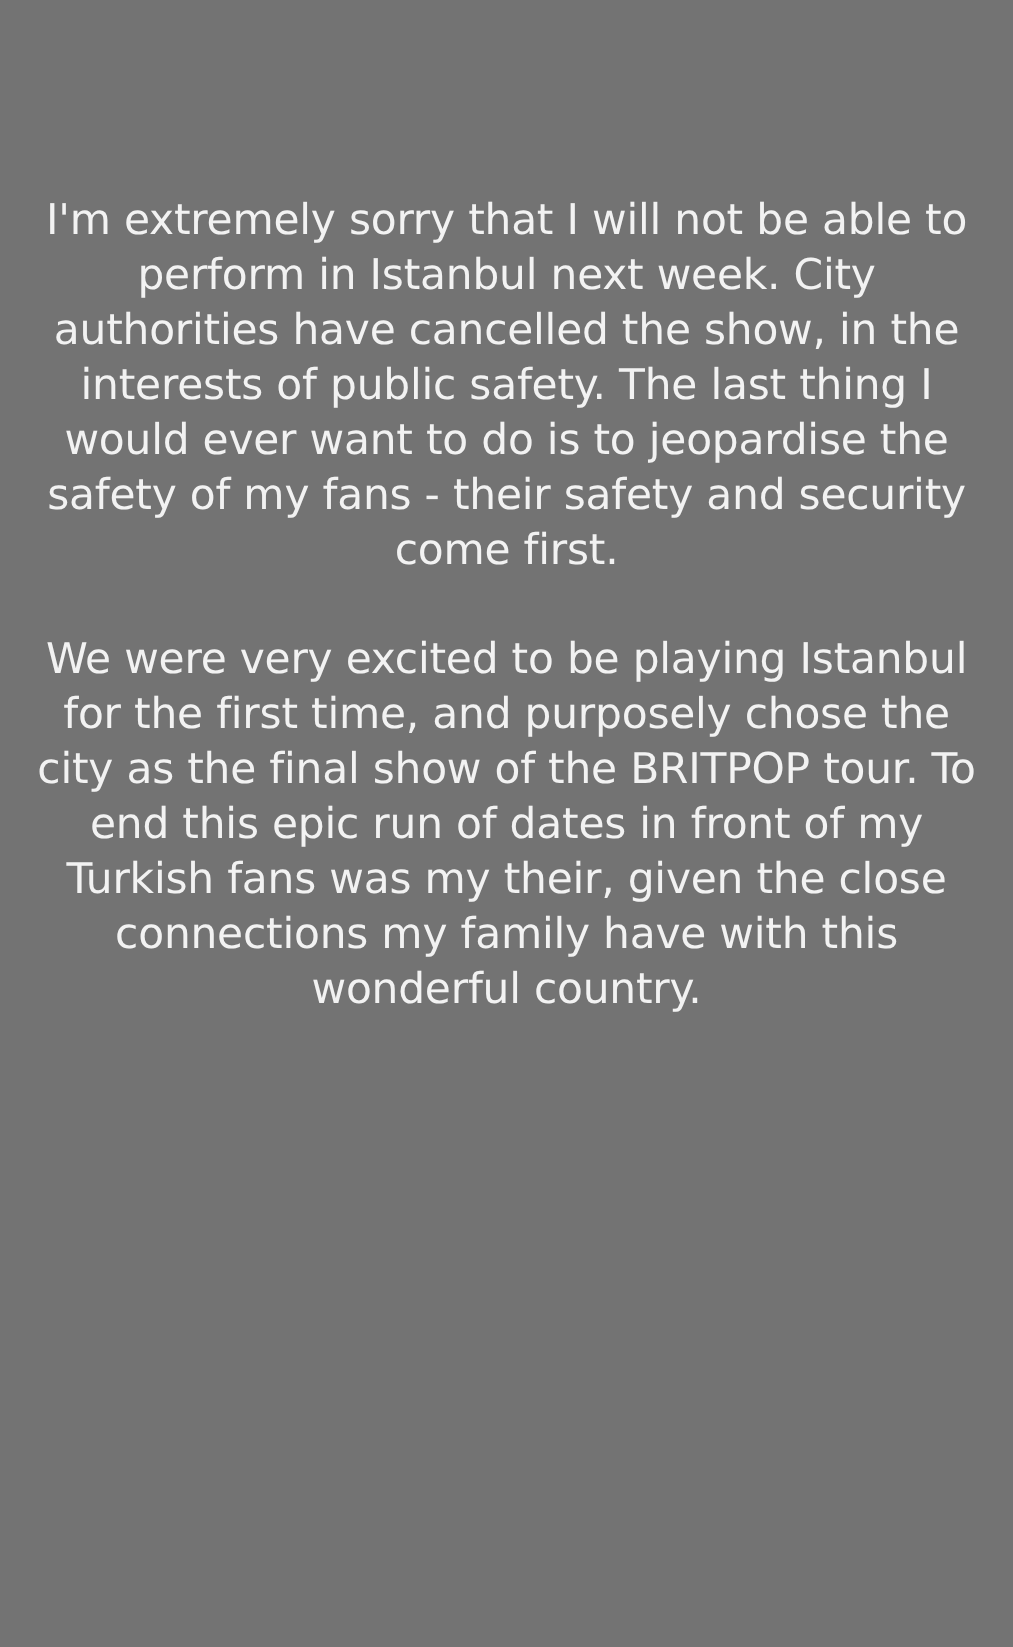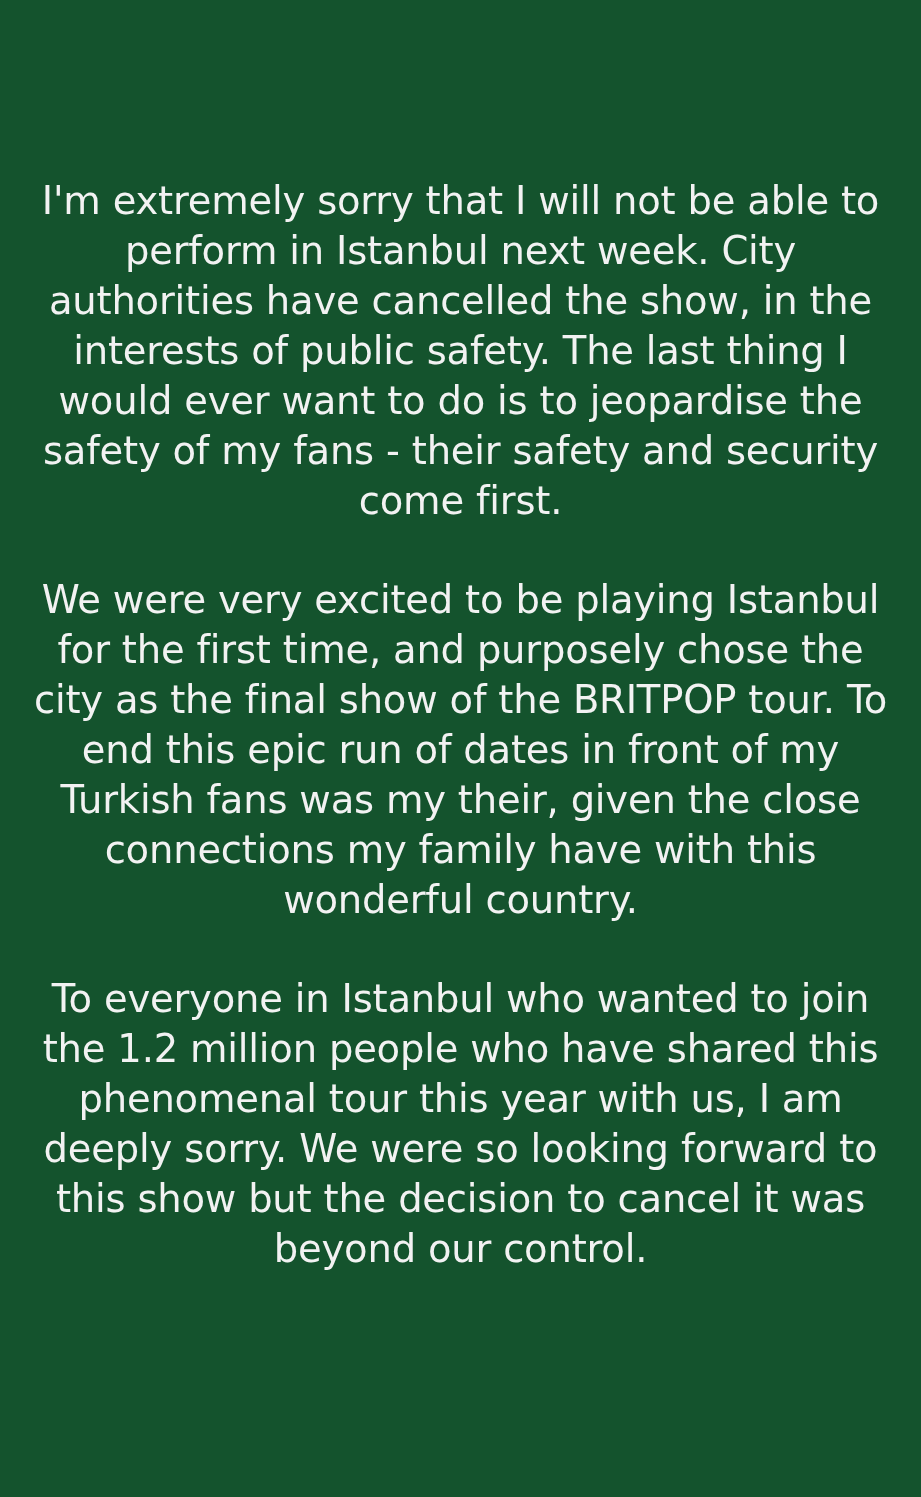--- a/index.html
+++ b/index.html
@@ -10,21 +10,21 @@
   body {
     width: 921px;
     height: 1497px;
     overflow: hidden;
     font-family: "DejaVu Sans", sans-serif;
   }
   .statement-card {
     box-sizing: border-box;
     width: 921px;
     height: 1497px;
-    background: #14532d;
+    background: #737373;
     padding: 176px 24px 0 24px;
     display: flex;
     flex-direction: column;
     align-items: center;
   }
   .statement-body {
     width: 876px;
     display: flex;
     flex-direction: column;
     align-items: center;
@@ -47,15 +47,14 @@
 </style>
 </head>
 <body>
 
 <div class="statement-card">
   <div class="statement-body">
     <p class="paragraph">I'm extremely sorry that I will not be able to perform in Istanbul next week. City authorities have cancelled the show, in the interests of public safety. The last thing I would ever want to do is to jeopardise the safety of my fans - their safety and security come first.</p>
     <div class="para-gap"></div>
     <p class="paragraph">We were very excited to be playing Istanbul for the first time, and purposely chose the city as the final show of the BRITPOP tour. To end this epic run of dates in front of my Turkish fans was my their, given the close connections my family have with this wonderful country.</p>
     <div class="para-gap"></div>
-    <p class="paragraph">To everyone in Istanbul who wanted to join the 1.2 million people who have shared this phenomenal tour this year with us, I am deeply sorry. We were so looking forward to this show but the decision to cancel it was beyond our control.</p>
   </div>
 </div>
 
 </body></html>

